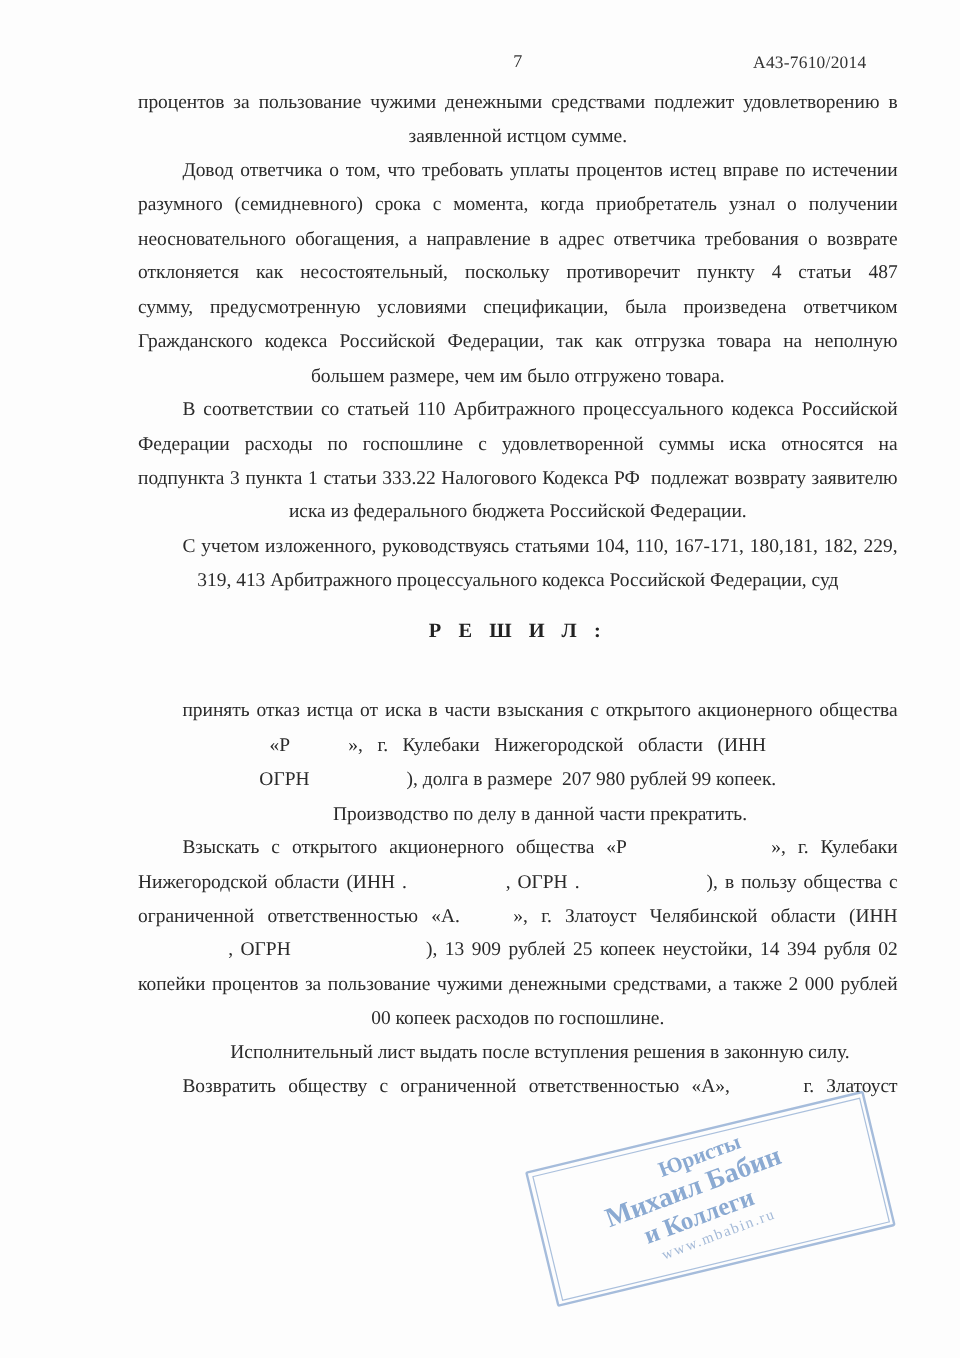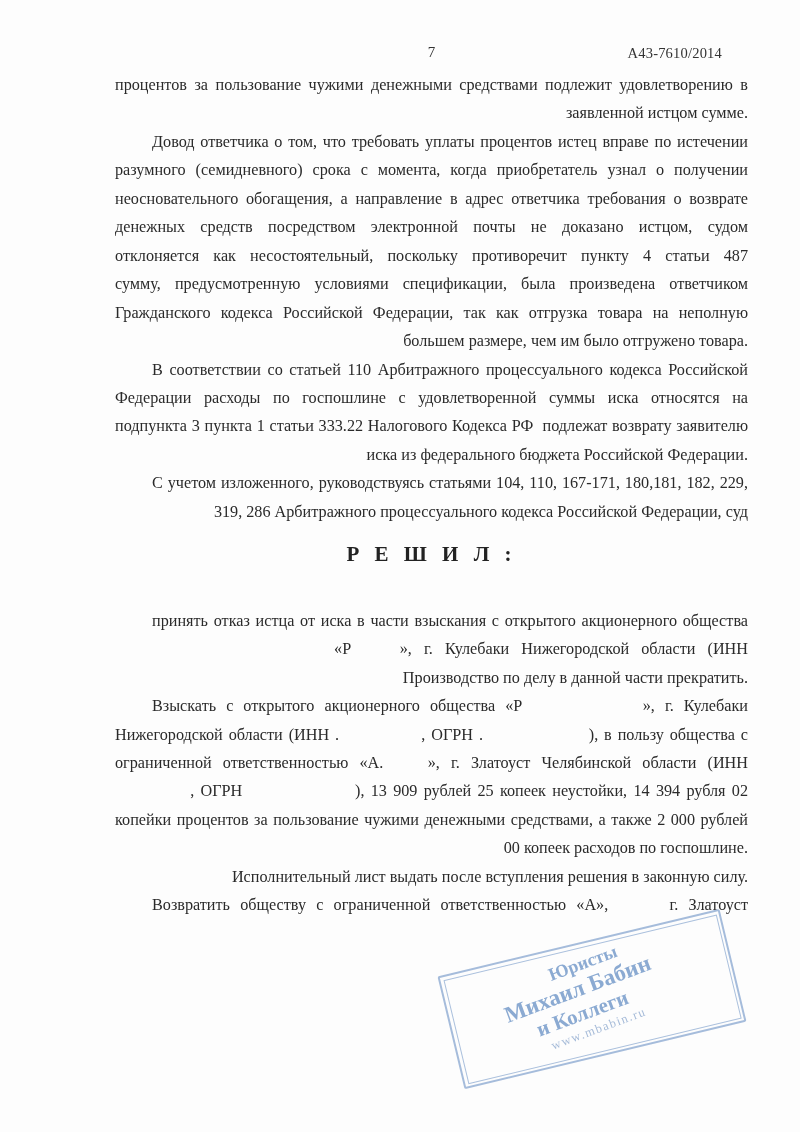--- a/index.html
+++ b/index.html
@@ -7,26 +7,26 @@
     width:800px;height:1132px;position:relative;overflow:hidden;
     background:#ffffff;
     font-family:"Liberation Serif","DejaVu Serif",serif;
     color:#2a2a2a;
   }
   .page{position:absolute;inset:0;background:#fdfdfd;}
   .header{position:absolute;top:44px;left:115px;width:633px;height:22px;font-size:15px;z-index:2;}
   .pagenum{position:absolute;left:0;right:0;text-align:center;color:#333;}
   .casenum{position:absolute;right:26px;top:1px;font-size:14.5px;letter-spacing:.2px;color:#333;text-align:right;}
   .content{position:absolute;top:71px;left:115px;width:633px;font-size:16.2px;z-index:2;}
-  .line{line-height:28.45px;text-align:right;}
+  .line{line-height:28.45px;text-align:center;}
   .line.j{text-align:justify;text-align-last:justify;}
   .line.ind{text-indent:37px;}
   .heading{
     line-height:28.45px;margin-top:14px;margin-bottom:38px;
-    text-align:center;font-weight:bold;font-size:21px;letter-spacing:5px;color:#222;
+    text-align:center;font-weight:bold;font-size:17px;letter-spacing:5px;color:#222;
   }
   
   .stamp{position:absolute;left:447px;top:941px;width:290px;height:116px;
          transform:rotate(-13.5deg);z-index:1;opacity:.8;}
   .stamp-outer{position:absolute;inset:0;border:2.5px solid rgba(124,158,203,.85);border-radius:2px;}
   .stamp-inner{position:absolute;inset:4.5px;border:1.5px solid rgba(124,158,203,.8);}
   .stamp-text{
     position:absolute;inset:0;display:flex;flex-direction:column;align-items:center;
     justify-content:center;transform:rotate(-7deg) translate(-10px,-4px);
     color:rgba(98,140,194,.92);font-weight:bold;line-height:1.08;
@@ -57,34 +57,34 @@
       <span class="stamp-url">www.mbabin.ru</span>
     </div>
   </div>
 
   <div class="content">
       <div class="line j">процентов за пользование чужими денежными средствами подлежит удовлетворению в</div>
       <div class="line">заявленной истцом сумме.</div>
       <div class="line j ind">Довод ответчика о том, что требовать уплаты процентов истец вправе по истечении</div>
       <div class="line j">разумного (семидневного) срока с момента, когда приобретатель узнал о получении</div>
       <div class="line j">неосновательного обогащения, а направление в адрес ответчика требования о возврате</div>
-      <div class="line j">денежных средств посредством электронной почты не доказано истцом, судом</div>
       <div class="line j">отклоняется как несостоятельный, поскольку противоречит пункту 4 статьи 487</div>
       <div class="line j">сумму, предусмотренную условиями спецификации, была произведена ответчиком</div>
       <div class="line j">Гражданского кодекса Российской Федерации, так как отгрузка товара на неполную</div>
       <div class="line">большем размере, чем им было отгружено товара.</div>
       <div class="line j ind">В соответствии со статьей 110 Арбитражного процессуального кодекса Российской</div>
       <div class="line j">Федерации расходы по госпошлине с удовлетворенной суммы иска относятся на</div>
       <div class="line j">подпункта 3 пункта 1 статьи 333.22 Налогового Кодекса РФ&nbsp; подлежат возврату заявителю</div>
       <div class="line">иска из федерального бюджета Российской Федерации.</div>
       <div class="line j ind">С учетом изложенного, руководствуясь статьями 104, 110, 167-171, 180,181, 182, 229,</div>
-      <div class="line">319, 286 Арбитражного процессуального кодекса Российской Федерации, суд</div>
+      <div class="line">319, 413 Арбитражного процессуального кодекса Российской Федерации, суд</div>
       <div class="heading">Р Е Ш И Л :</div>
       <div class="line j ind">принять отказ истца от иска в части взыскания с открытого акционерного общества</div>
       <div class="line">«Р&nbsp;&nbsp;&nbsp;&nbsp;&nbsp;&nbsp;&nbsp;&nbsp;&nbsp;&nbsp;&nbsp;&nbsp;»,&nbsp;&nbsp;&nbsp;г.&nbsp;&nbsp;&nbsp;Кулебаки&nbsp;&nbsp;&nbsp;Нижегородской&nbsp;&nbsp;&nbsp;области&nbsp;&nbsp;&nbsp;(ИНН</div>
+      <div class="line">ОГРН&nbsp;&nbsp;&nbsp;&nbsp;&nbsp;&nbsp;&nbsp;&nbsp;&nbsp;&nbsp;&nbsp;&nbsp;&nbsp;&nbsp;&nbsp;&nbsp;&nbsp;&nbsp;&nbsp;&nbsp;), долга в размере&nbsp; 207 980 рублей 99 копеек.</div>
       <div class="line ind">Производство по делу в данной части прекратить.</div>
       <div class="line j ind">Взыскать с открытого акционерного общества «Р&nbsp;&nbsp;&nbsp;&nbsp;&nbsp;&nbsp;&nbsp;&nbsp;&nbsp;&nbsp;&nbsp;&nbsp;», г. Кулебаки</div>
       <div class="line j">Нижегородской области (ИНН .&nbsp;&nbsp;&nbsp;&nbsp;&nbsp;&nbsp;&nbsp;&nbsp;&nbsp;&nbsp;&nbsp;&nbsp;&nbsp;&nbsp;, ОГРН .&nbsp;&nbsp;&nbsp;&nbsp;&nbsp;&nbsp;&nbsp;&nbsp;&nbsp;&nbsp;&nbsp;&nbsp;&nbsp;&nbsp;&nbsp;&nbsp;&nbsp;&nbsp;), в пользу общества с</div>
       <div class="line j">ограниченной ответственностью «А.&nbsp;&nbsp;&nbsp;&nbsp;», г. Златоуст Челябинской области (ИНН</div>
       <div class="line j">&nbsp;&nbsp;&nbsp;&nbsp;&nbsp;&nbsp;&nbsp;&nbsp;&nbsp;&nbsp;&nbsp;&nbsp;, ОГРН&nbsp;&nbsp;&nbsp;&nbsp;&nbsp;&nbsp;&nbsp;&nbsp;&nbsp;&nbsp;&nbsp;&nbsp;&nbsp;&nbsp;&nbsp;&nbsp;&nbsp;&nbsp;), 13 909 рублей 25 копеек неустойки, 14 394 рубля 02</div>
       <div class="line j">копейки процентов за пользование чужими денежными средствами, а также 2 000 рублей</div>
       <div class="line">00 копеек расходов по госпошлине.</div>
       <div class="line ind">Исполнительный лист выдать после вступления решения в законную силу.</div>
       <div class="line j ind">Возвратить обществу с ограниченной ответственностью «А»,&nbsp;&nbsp;&nbsp;&nbsp;&nbsp; г. Златоуст</div>
     </div>

